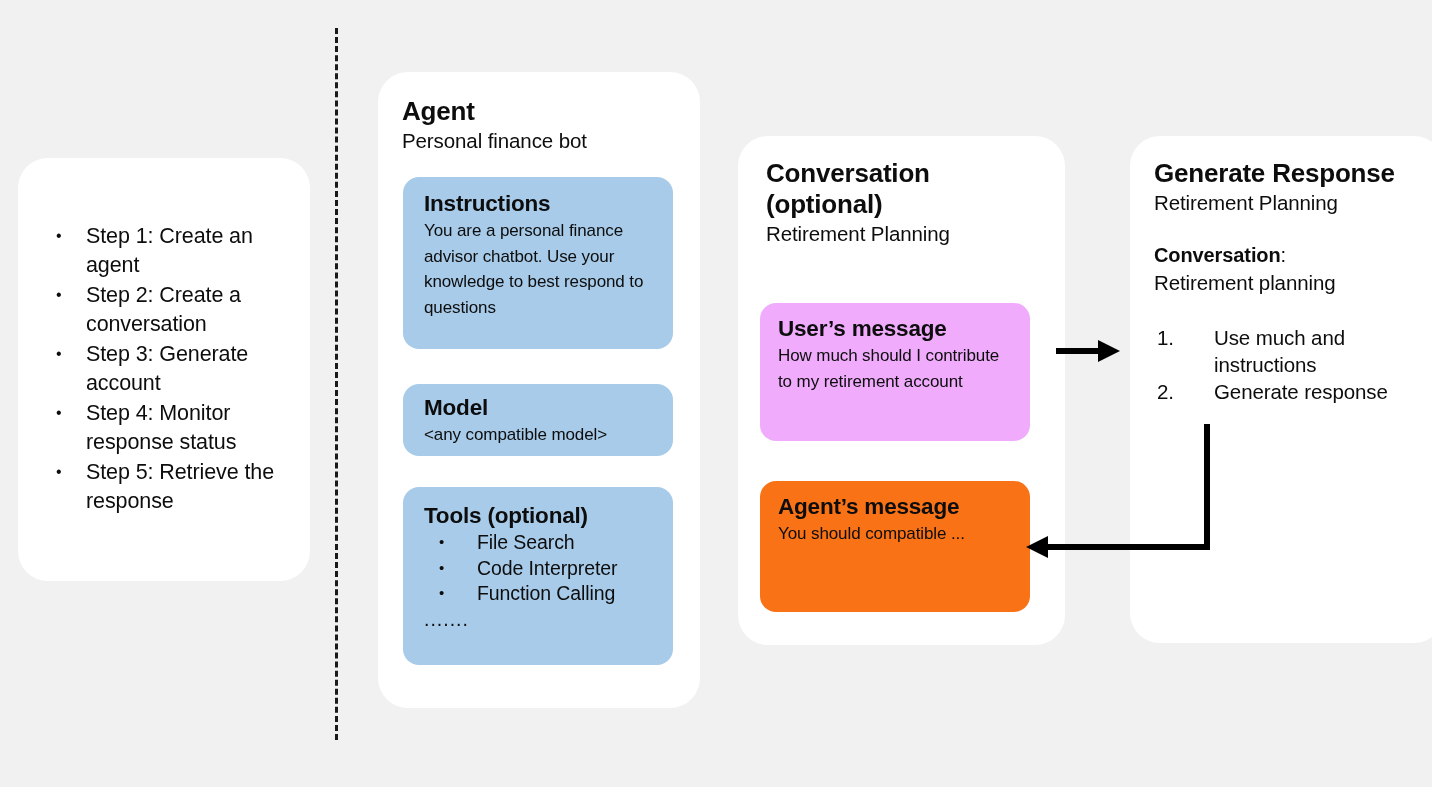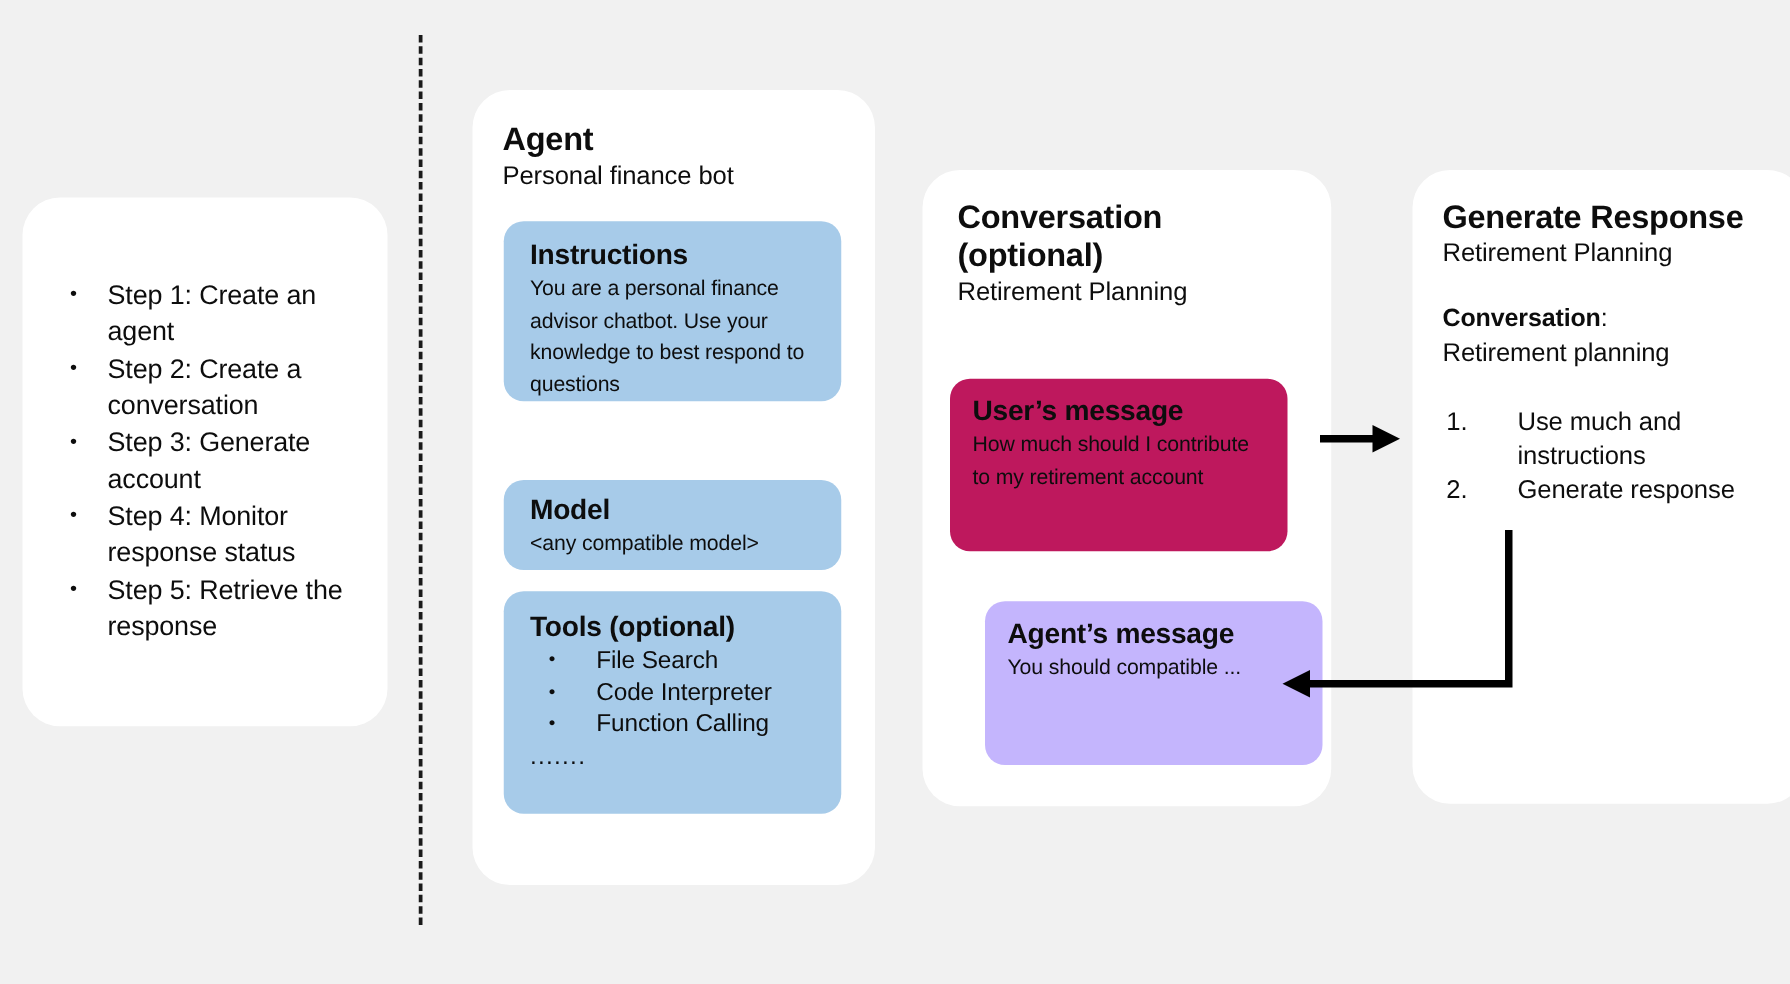--- a/index.html
+++ b/index.html
@@ -94,32 +94,32 @@
   }
   .block-body {
     font-size: 17px;
     line-height: 25.5px;
     letter-spacing: -0.1px;
   }
   .blue { background: #a7cbe9; }
   #instructions-block {
     position: absolute;
     left: 403px; top: 177px;
-    width: 270px; height: 144px;
+    width: 270px; height: 172px;
     padding: 12px 16px 0 21px;
   }
   #model-block {
     position: absolute;
     left: 403px; top: 384px;
     width: 270px; height: 72px;
     padding: 9px 16px 0 21px;
   }
   #tools-block {
     position: absolute;
-    left: 403px; top: 473px;
+    left: 403px; top: 487px;
     width: 270px; height: 178px;
     padding: 14px 16px 0 21px;
   }
   .tools-list {
     margin: 0;
     padding: 0;
     list-style: none;
   }
   .tools-list li {
     position: relative;
@@ -145,28 +145,28 @@
   #conversation-card {
     left: 738px; top: 136px;
     width: 327px; height: 509px;
     padding: 22px 20px 0 28px;
   }
   #user-message-block {
     position: absolute;
     left: 760px; top: 303px;
     width: 270px; height: 138px;
     padding: 11px 16px 0 18px;
-    background: #be185d;
+    background: #f0abfc;
   }
   #agent-message-block {
     position: absolute;
-    left: 788px; top: 481px;
+    left: 760px; top: 481px;
     width: 270px; height: 131px;
     padding: 11px 16px 0 18px;
-    background: #c4b5fd;
+    background: #f97316;
   }
   
   #generate-card {
     left: 1130px; top: 136px;
     width: 314px; height: 507px;
     padding: 22px 20px 0 24px;
   }
   .gr-conv-label {
     font-size: 20px;
     line-height: 27px;

